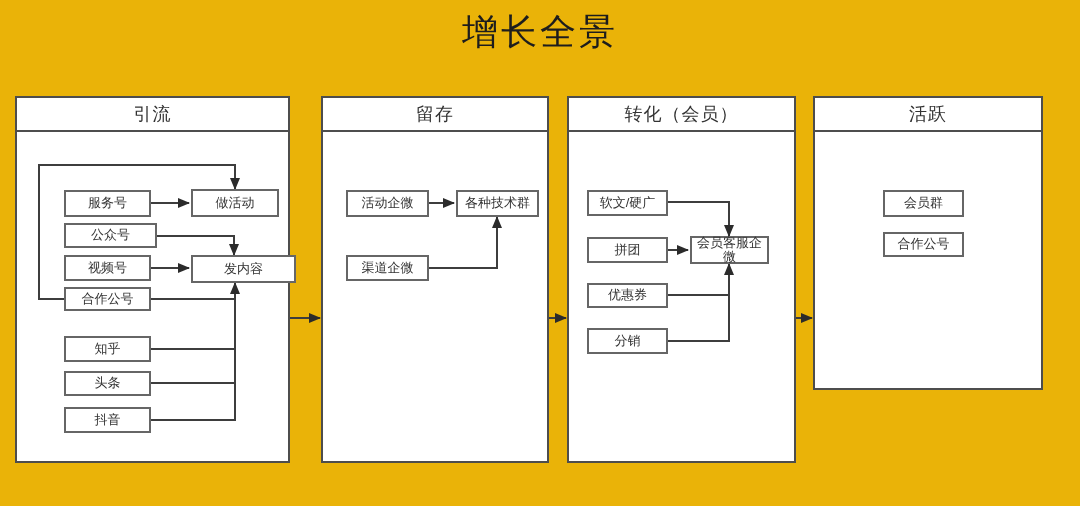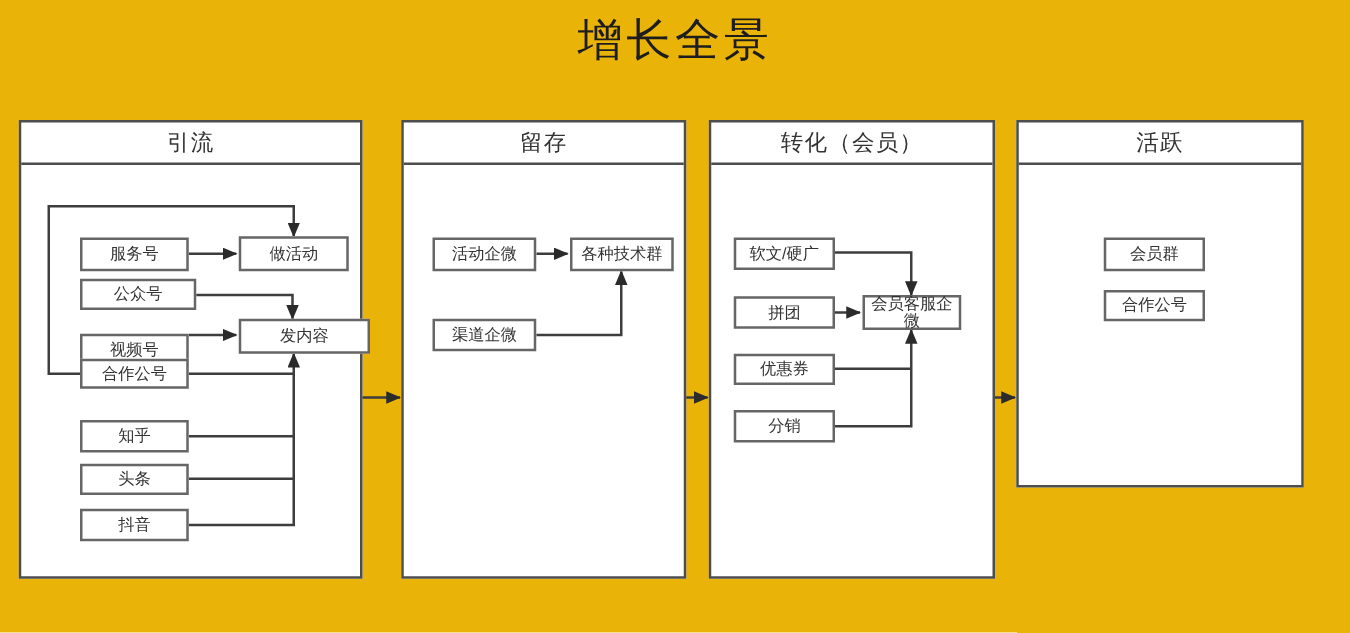--- a/index.html
+++ b/index.html
@@ -122,21 +122,21 @@
       <polyline points="668,341 729,341 729,264" marker-end="url(#arrow)"></polyline>
       <polyline points="290,318 320,318" marker-end="url(#arrow)"></polyline>
       <polyline points="549,318 566,318" marker-end="url(#arrow)"></polyline>
       <polyline points="796,318 812,318" marker-end="url(#arrow)"></polyline>
     </svg>
 
   <div id="nodes-layer">
       <div class="node" style="left: 64px; top: 190px; width: 87px; height: 27px;">服务号</div>
       <div class="node" style="left: 191px; top: 189px; width: 88px; height: 28px;">做活动</div>
       <div class="node" style="left: 64px; top: 223px; width: 93px; height: 25px;">公众号</div>
-      <div class="node" style="left: 64px; top: 255px; width: 87px; height: 26px; margin-top: 12px;">视频号</div>
+      <div class="node" style="left: 64px; top: 255px; width: 87px; height: 26px;">视频号</div>
       <div class="node" style="left: 191px; top: 255px; width: 105px; height: 28px;">发内容</div>
       <div class="node" style="left: 64px; top: 287px; width: 87px; height: 24px;">合作公号</div>
       <div class="node" style="left: 64px; top: 336px; width: 87px; height: 26px;">知乎</div>
       <div class="node" style="left: 64px; top: 371px; width: 87px; height: 25px;">头条</div>
       <div class="node" style="left: 64px; top: 407px; width: 87px; height: 26px;">抖音</div>
       <div class="node" style="left: 346px; top: 190px; width: 83px; height: 27px;">活动企微</div>
       <div class="node" style="left: 456px; top: 190px; width: 83px; height: 27px;">各种技术群</div>
       <div class="node" style="left: 346px; top: 255px; width: 83px; height: 26px;">渠道企微</div>
       <div class="node" style="left: 587px; top: 190px; width: 81px; height: 26px;">软文/硬广</div>
       <div class="node" style="left: 587px; top: 237px; width: 81px; height: 26px;">拼团</div>

